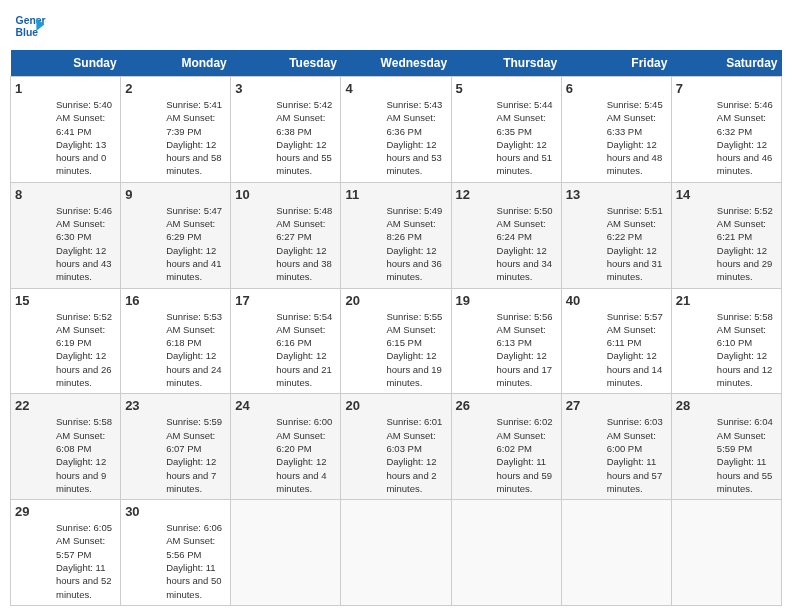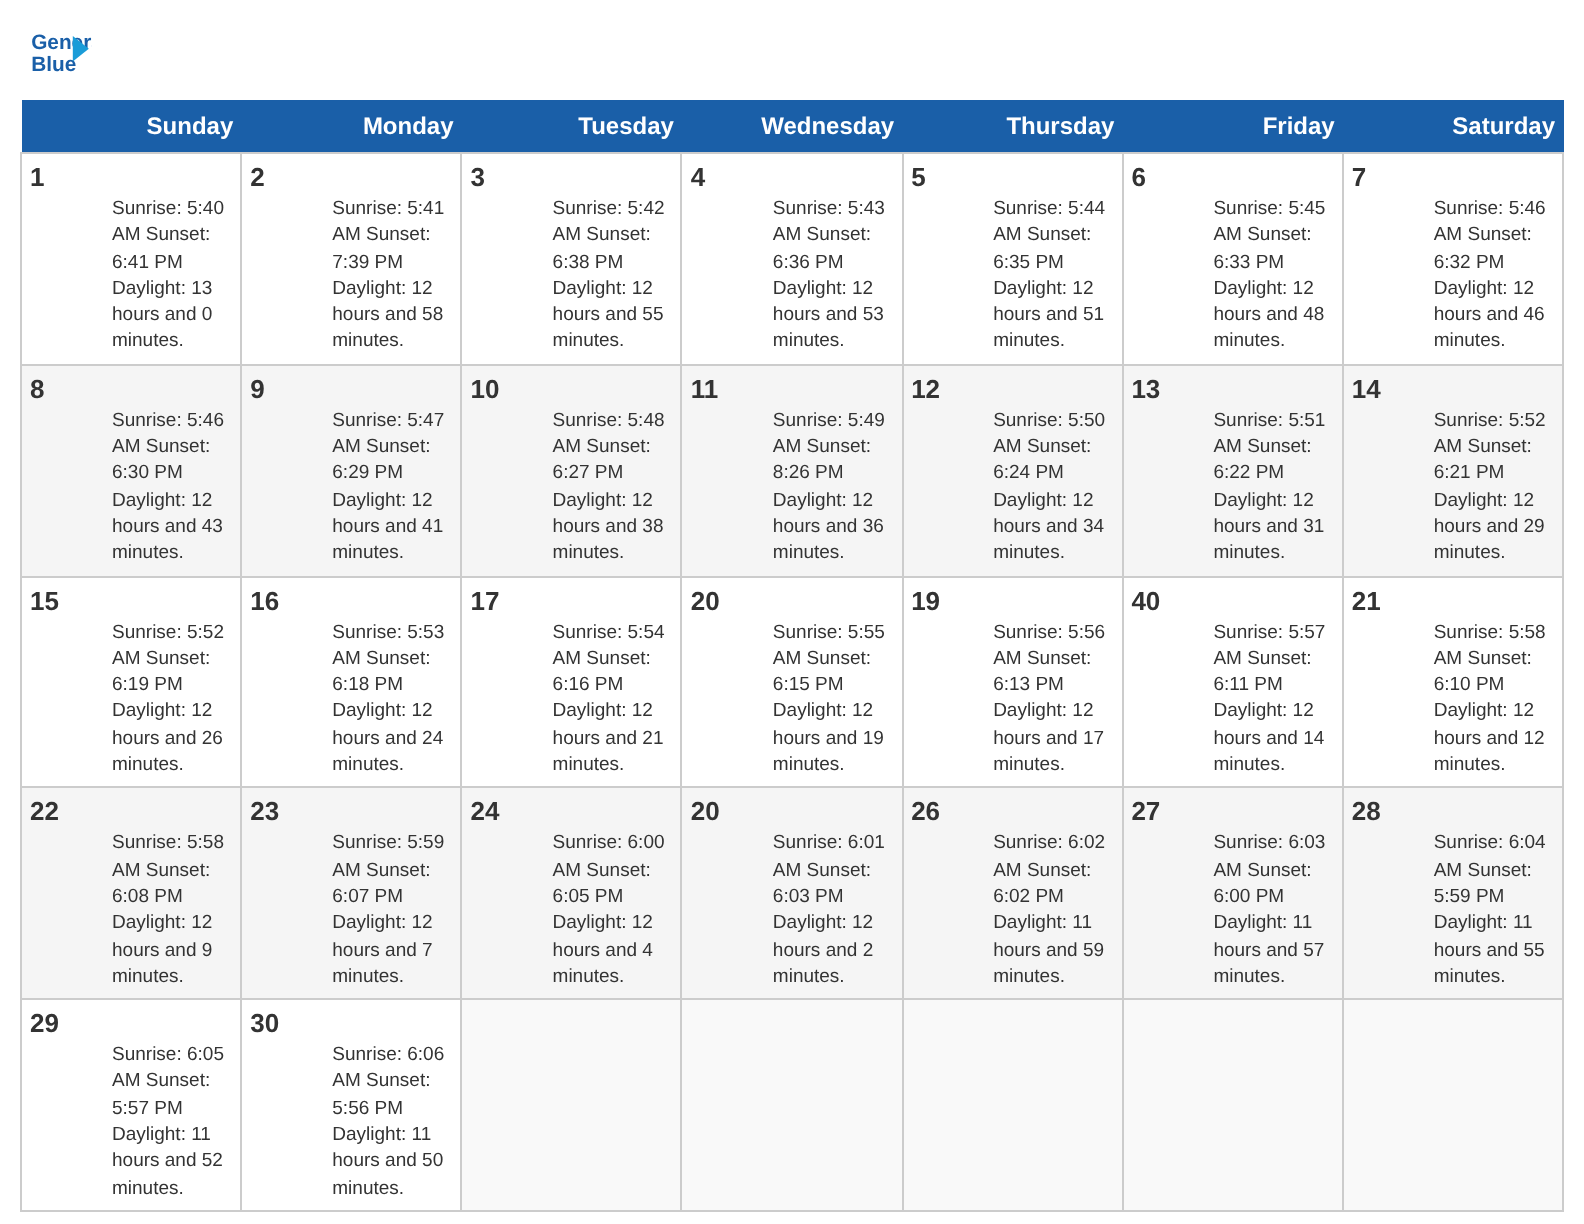--- a/index.html
+++ b/index.html
@@ -273,21 +273,21 @@
         <td>
           <span class="day-num">23</span>
           <div class="day-info">Sunrise: 5:59 AM
 Sunset: 6:07 PM
 Daylight: 12 hours
 and 7 minutes.</div>
         </td>
         <td>
           <span class="day-num">24</span>
           <div class="day-info">Sunrise: 6:00 AM
-Sunset: 6:05 PM
+Sunset: 6:20 PM
 Daylight: 12 hours
 and 4 minutes.</div>
         </td>
         <td>
           <span class="day-num">20</span>
           <div class="day-info">Sunrise: 6:01 AM
 Sunset: 6:03 PM
 Daylight: 12 hours
 and 2 minutes.</div>
         </td>

